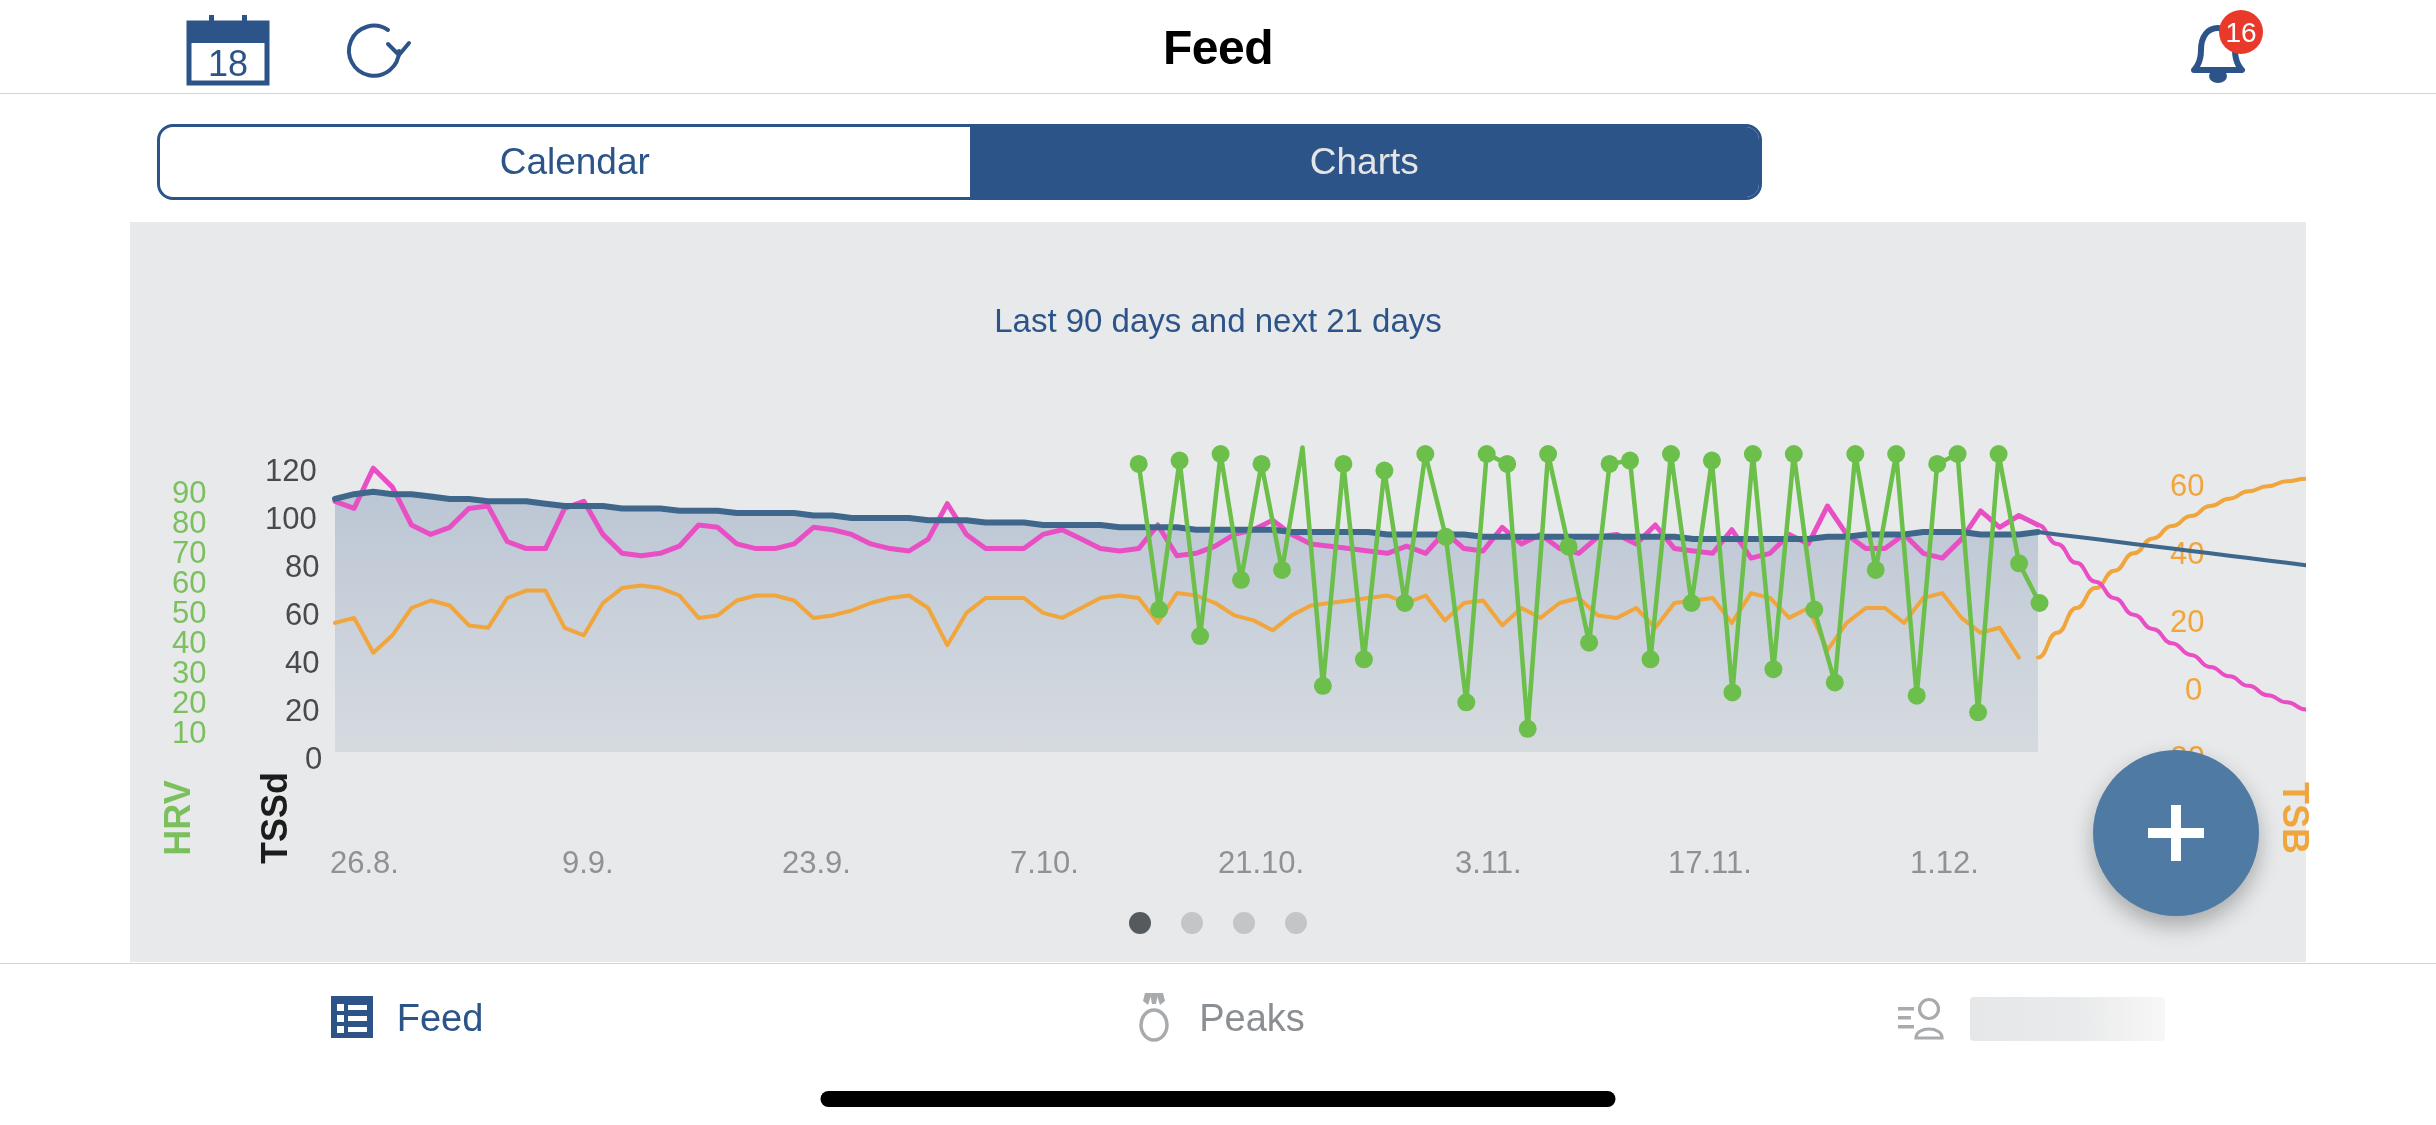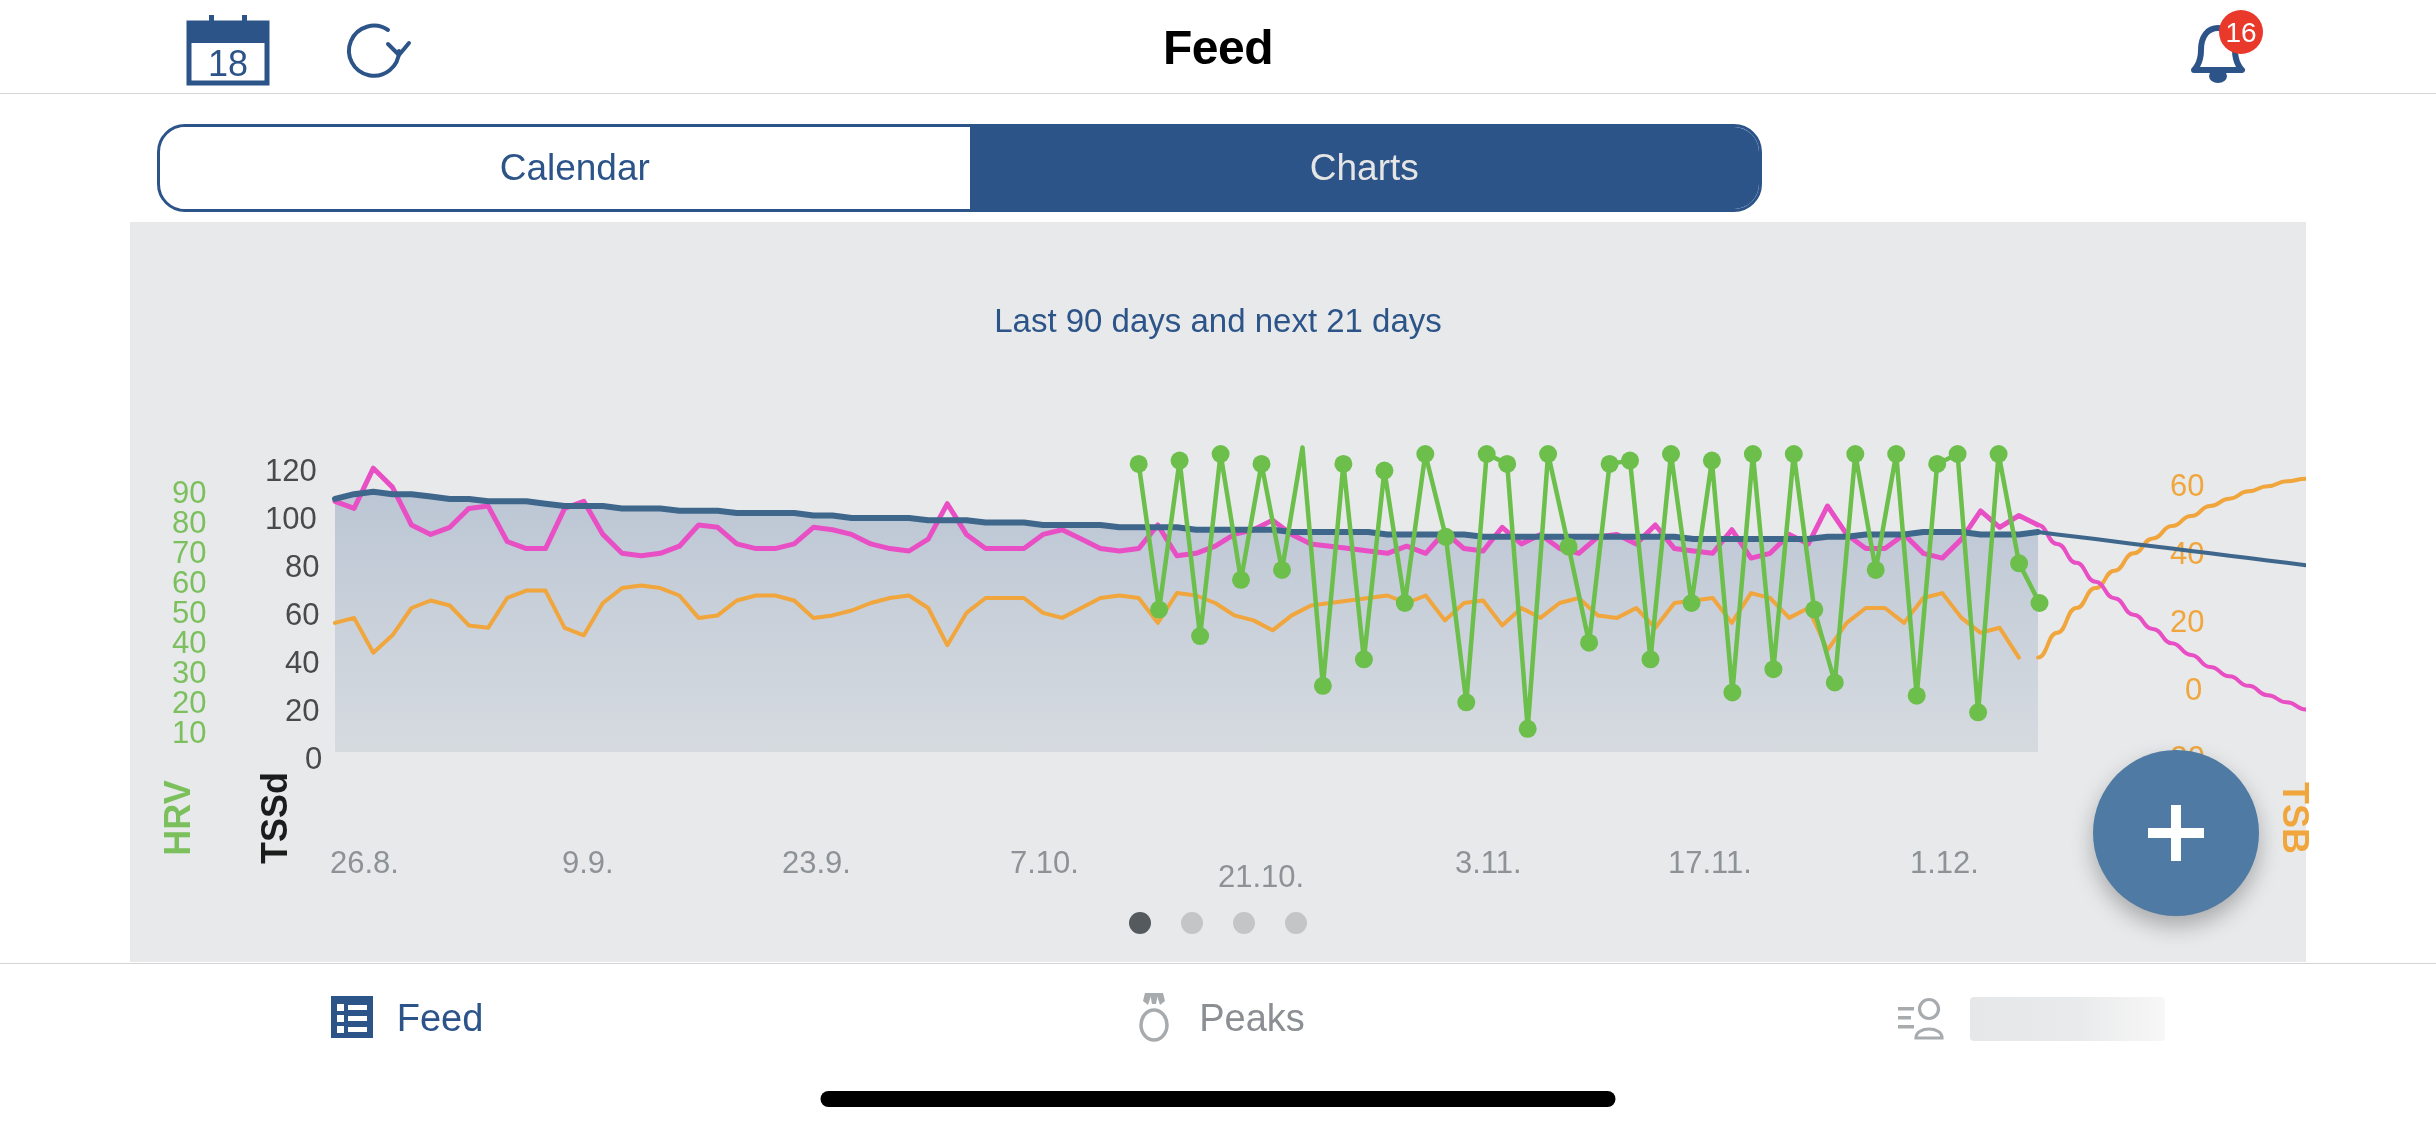--- a/index.html
+++ b/index.html
@@ -20,22 +20,22 @@
     position:absolute; left:0; top:0; width:2436px; height:94px;
     display:flex; align-items:center; justify-content:center;
     font-size:48px; font-weight:600; color:#000; letter-spacing:-0.5px;
   }
   .cal-icon { position:absolute; left:183px; top:14px; width:90px; height:72px; }
   .refresh-icon { position:absolute; left:340px; top:16px; width:72px; height:70px; }
   .bell-icon { position:absolute; left:2170px; top:10px; width:110px; height:80px; }
 
   
   .segwrap {
-    position:absolute; left:157px; top:124px; width:1605px; height:88px;
-    border:3px solid #2c5489; border-radius:28px; overflow:hidden;
+    position:absolute; left:157px; top:124px; width:1605px; height:76px;
+    border:3px solid #2c5489; border-radius:16px; overflow:hidden;
     display:flex; background:#fff;padding-left:20px;
   }
   .seg {
     flex:1; display:flex; align-items:center; justify-content:center;
     font-size:37px; color:#2c5489; background:#ffffff; cursor:pointer;
     user-select:none;
   }
   .seg.active { background:#2c5489; color:#e5e5e5; }
 
   
@@ -176,21 +176,21 @@
     <div class="tick tsb" style="left:2040px; top:314px;">40</div>
     <div class="tick tsb" style="left:2040px; top:382px;">20</div>
     <div class="tick tsb" style="left:2055px; top:450px;">0</div>
     <div class="tick tsb" style="left:2030px; top:518px;">-20</div>
     <div class="tick tsb" style="left:2030px; top:586px;">-40</div>
 
     <div class="tick xlab" style="left:200px; top:623px;">26.8.</div>
     <div class="tick xlab" style="left:432px; top:623px;">9.9.</div>
     <div class="tick xlab" style="left:652px; top:623px;">23.9.</div>
     <div class="tick xlab" style="left:880px; top:623px;">7.10.</div>
-    <div class="tick xlab" style="left:1088px; top:637px;">21.10.</div>
+    <div class="tick xlab" style="left:1088px; top:623px;">21.10.</div>
     <div class="tick xlab" style="left:1325px; top:623px;">3.11.</div>
     <div class="tick xlab" style="left:1538px; top:623px;">17.11.</div>
     <div class="tick xlab" style="left:1780px; top:623px;">1.12.</div>
 
     <svg class="plot" id="plot-svg" viewBox="0 0 2176 740">
       <defs>
         <linearGradient id="ctlfill" x1="0" y1="0" x2="0" y2="1">
           <stop offset="0%" stop-color="#b9c4d3" stop-opacity="0.95"></stop>
           <stop offset="100%" stop-color="#d3d8de" stop-opacity="0.85"></stop>
         </linearGradient>

